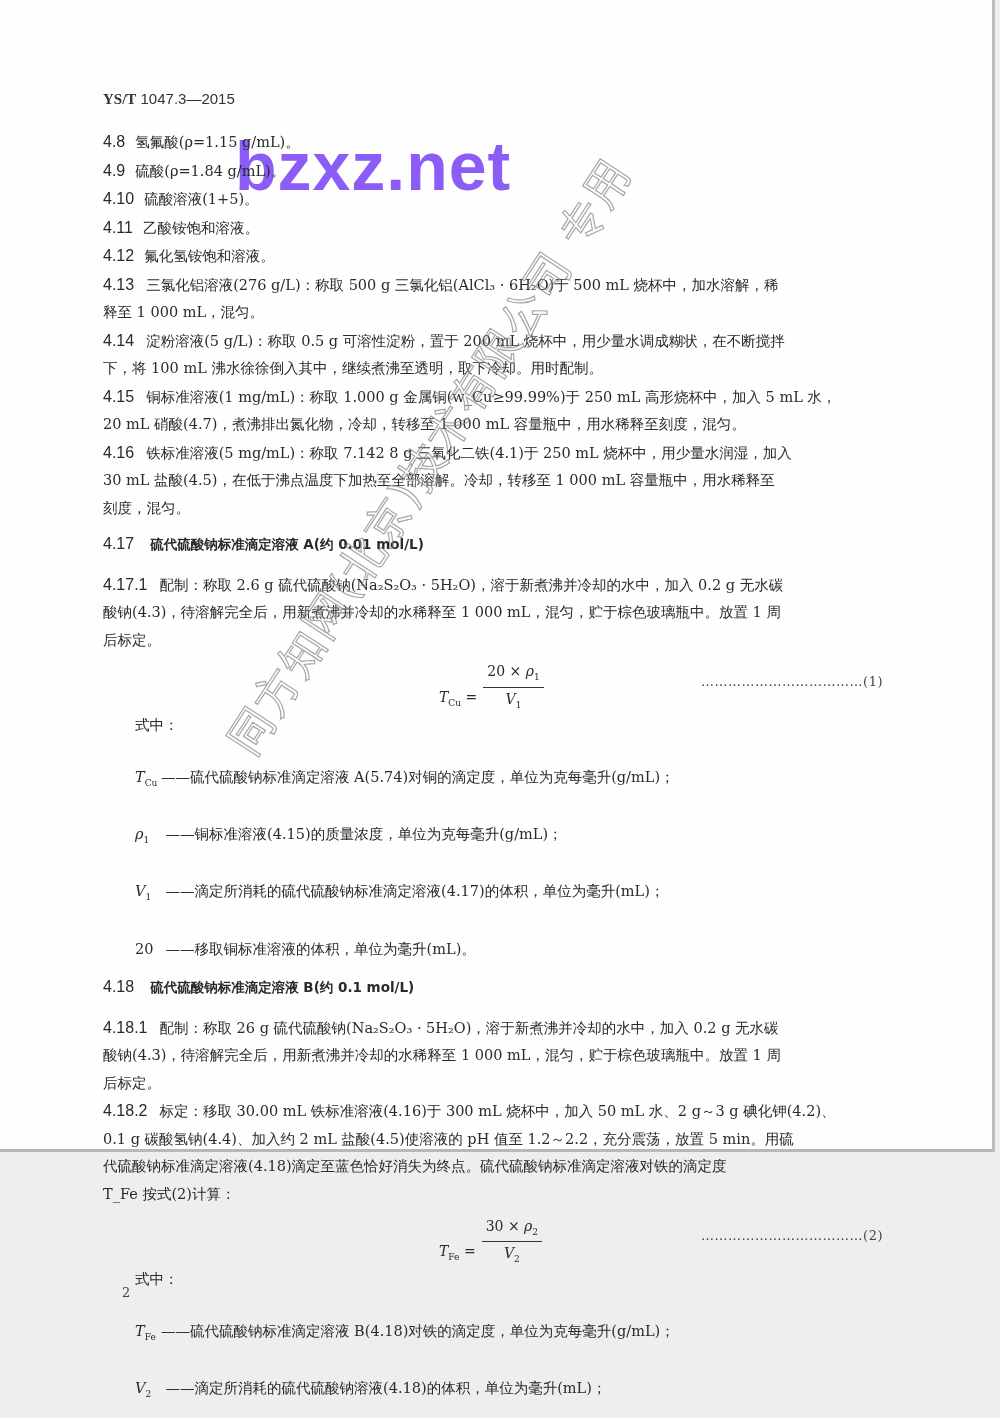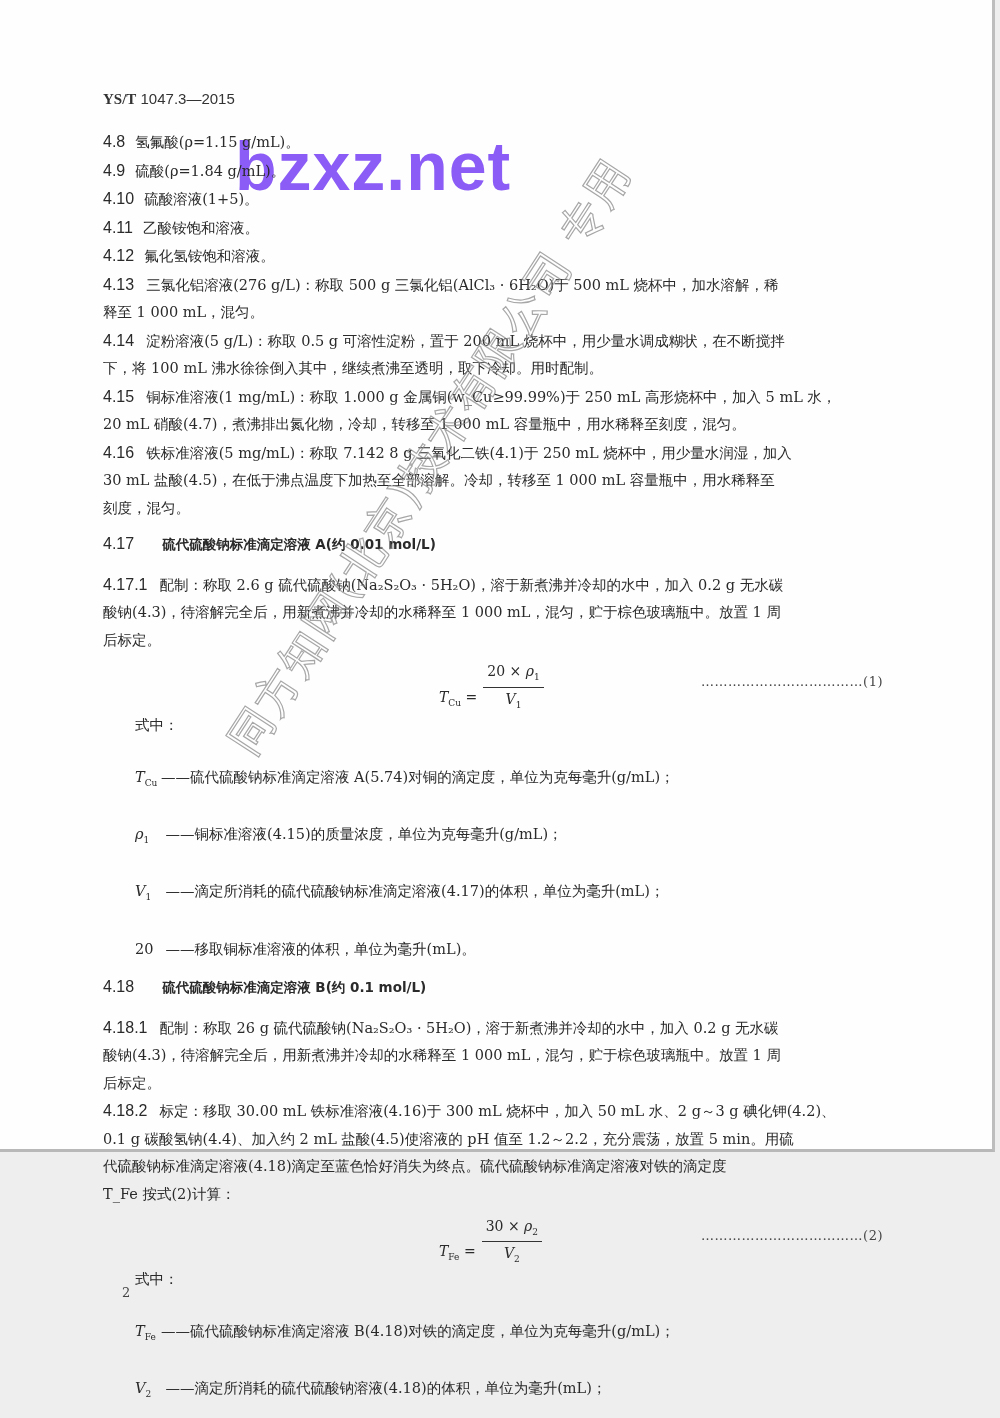--- a/index.html
+++ b/index.html
@@ -45,21 +45,21 @@
     .num {
       font-family: "Liberation Sans", "DejaVu Sans", sans-serif;
       display: inline-block; margin-right: 10px; font-size: 16px;
     }
     .para { text-align: justify; }
     .para .num { margin-right: 12px; }
     .heading {
       font-family: "DejaVu Sans", sans-serif; font-weight: bold;
       font-size: 13.5px; margin: 8px 0 12px 0;
     }
-    .heading .num { font-weight: normal; margin-right: 28px; }
+    .heading .num { font-weight: normal; margin-right: 16px; }
     .formula-row {
       position: relative; height: 52px; margin: 2px 0 4px 0;
     }
     .formula {
       position: absolute; left: 336px; top: 4px;
       display: flex; align-items: center; font-size: 14px;
     }
     .formula .lhs { font-style: italic; margin-right: 4px; margin-top: 24px; }
     .formula .lhs sub { font-style: normal; font-size: 9px; }
     .frac { display: inline-flex; flex-direction: column; align-items: center; margin-left: 2px; }

